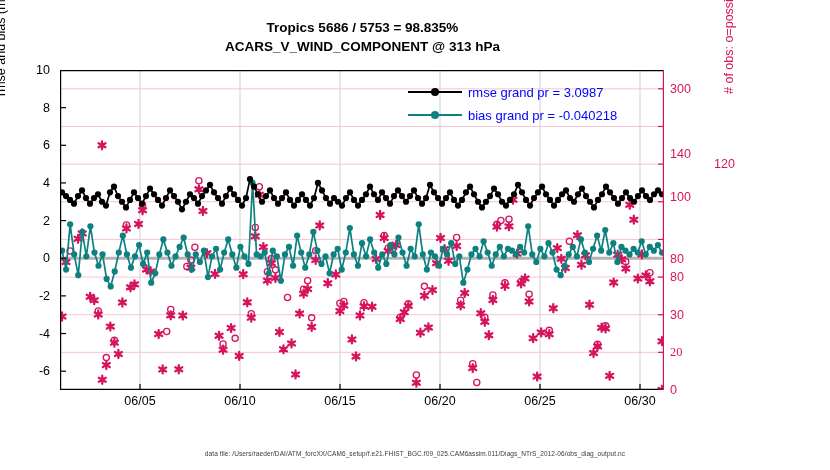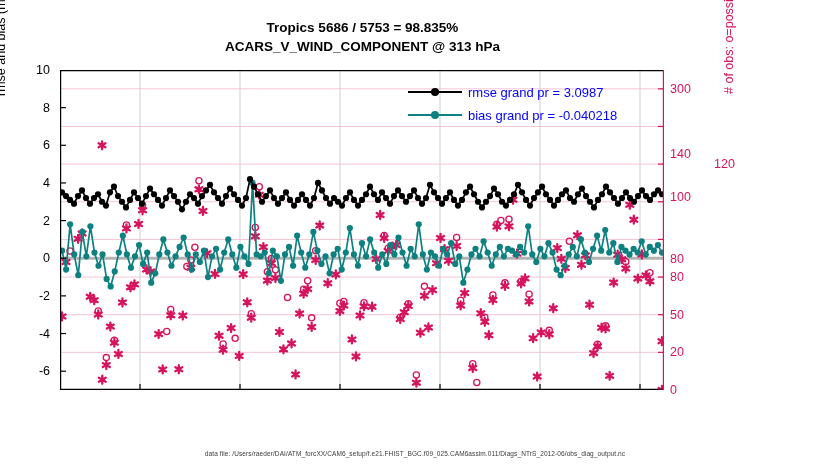--- a/index.html
+++ b/index.html
@@ -158,23 +158,31 @@
       <div class="ytick-left" style="top: 263.529px;">-4</div>
       <div class="ytick-left" style="top: 301.176px;">-6</div>
     </div>
   <div id="ytick-right-col">
       <div class="ytick-right" style="top: 18.8235px;">300</div>
       <div class="ytick-right" style="top: 56.4706px; margin-top: 28px;">140</div>
       <div class="ytick-right" style="top: 94.1176px; margin-left: 44px;">120</div>
       <div class="ytick-right" style="top: 127px;">100</div>
       <div class="ytick-right" style="top: 169.412px; margin-top: 20px;">80</div>
       <div class="ytick-right" style="top: 207.059px;">80</div>
-      <div class="ytick-right" style="top: 244.706px;">50</div>
-      <div class="ytick-right" style="top: 282.353px;">20</div>
+      <div class="ytick-right" style="top: 244.706px;">30</div>
+      <div class="ytick-right" style="top: 282.353px; font-family: Liberation Serif, serif;">20</div>
       <div class="ytick-right" style="top: 320px;">0</div>
+    </div>
+  <div id="xtick-row">
+      <div class="xtick" style="left: 80px;">06/05</div>
+      <div class="xtick" style="left: 180px;">06/10</div>
+      <div class="xtick" style="left: 280px;">06/15</div>
+      <div class="xtick" style="left: 380px;">06/20</div>
+      <div class="xtick" style="left: 480px;">06/25</div>
+      <div class="xtick" style="left: 580px;">06/30</div>
     </div>
 
 
   <div id="plot-wrap">
     <svg id="plot-svg" width="604" height="320" viewBox="0 0 604 320">
       <g id="g-grid">
           <line x1="0" y1="18.823529411764696" x2="604" y2="18.823529411764696" stroke="#f7c4d4" stroke-width="1"></line>
           <line x1="0" y1="56.470588235294144" x2="604" y2="56.470588235294144" stroke="#f7c4d4" stroke-width="1"></line>
           <line x1="0" y1="94.11764705882351" x2="604" y2="94.11764705882351" stroke="#f7c4d4" stroke-width="1"></line>
           <line x1="0" y1="131.76470588235293" x2="604" y2="131.76470588235293" stroke="#f7c4d4" stroke-width="1"></line>

